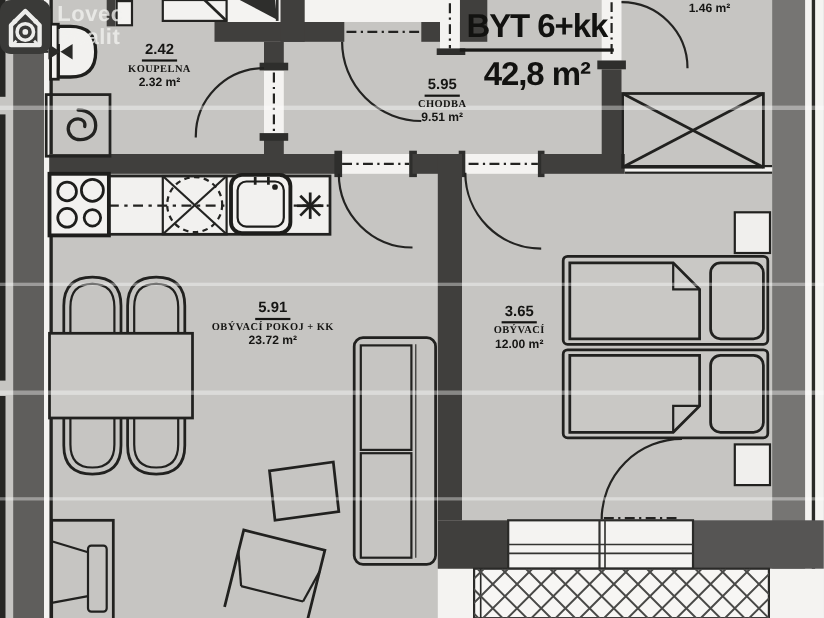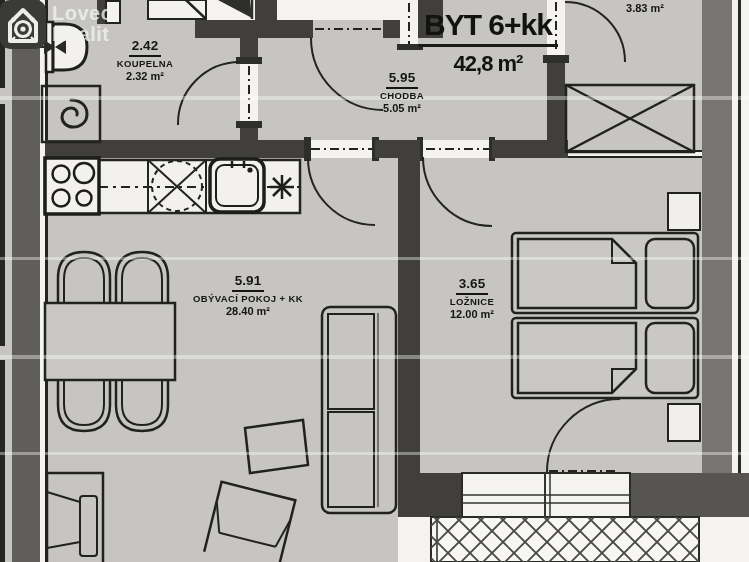--- a/index.html
+++ b/index.html
@@ -4,28 +4,28 @@
 <style>
   html,body{margin:0;padding:0;background:#ffffff;}
   #plan{position:relative;width:749px;height:562px;overflow:hidden;
         background:#c6c5c2;font-family:"Liberation Sans",sans-serif;}
   .a{position:absolute;}
   .w{background:#403f3d;}          
   .cap{background:#2e2e2c;}        
   .wt{background:#f4f3f1;}         
   .lbl{position:absolute;text-align:center;color:#151513;font-weight:bold;line-height:1.15;}
   .lbl .num{display:inline-block;font-size:13.5px;border-bottom:2px solid #151513;padding:0 3px 1px;}
-  .lbl .nm{display:block;font-size:9.5px;letter-spacing:.4px;margin-top:2px;white-space:nowrap;}
+  .lbl .nm{display:block;font-size:9.5px;letter-spacing:.4px;margin-top:2px;white-space:nowrap;font-family:Liberation Serif, serif;}
   .lbl .ar{display:block;font-size:11px;margin-top:1px;}
   .streak{background:rgba(255,255,255,.38);}
   svg{position:absolute;left:0;top:0;}
   #title{position:absolute;left:408px;top:8px;width:160px;text-align:center;color:#121210;}
   #title .t1{display:inline-block;font-size:30px;font-weight:bold;letter-spacing:-1px;
              border-bottom:3px solid #1a1a18;padding:0 6px 2px;}
-  #title .t2{display:block;font-size:22px;font-weight:bold;letter-spacing:-1px;margin-top:4px;}
+  #title .t2{display:block;font-size:30px;font-weight:bold;letter-spacing:-1px;margin-top:4px;}
   #logo{position:absolute;left:0;top:0;width:46px;height:49px;background:#3a3a38;border-radius:10px;}
   #brand{position:absolute;left:52px;top:3px;font-size:20px;font-weight:bold;
          color:#f2f2f0;opacity:.78;line-height:21px;letter-spacing:.5px;}
 </style>
 </head>
 <body>
 
 <div id="plan">
 
   <div class="a wt" style="left:195px;top:0;width:223px;height:20px;"></div>
@@ -232,35 +232,35 @@
   <div class="a streak" style="left:0;top:452px;width:749px;height:3px;"></div>
 
   <div class="lbl" style="left:95px;top:36px;width:100px;">
     <span class="num">2.42</span>
     <span class="nm">KOUPELNA</span>
     <span class="ar">2.32 m²</span>
   </div>
   <div class="lbl" style="left:352px;top:68px;width:100px;">
     <span class="num">5.95</span>
     <span class="nm">CHODBA</span>
-    <span class="ar">5.05 m²</span>
+    <span class="ar">9.51 m²</span>
   </div>
   <div class="lbl" style="left:173px;top:271px;width:150px;">
     <span class="num">5.91</span>
     <span class="nm">OBÝVACÍ POKOJ + KK</span>
-    <span class="ar">28.40 m²</span>
+    <span class="ar">23.72 m²</span>
   </div>
   <div class="lbl" style="left:422px;top:274px;width:100px;">
     <span class="num">3.65</span>
-    <span class="nm">LOŽNICE</span>
+    <span class="nm">OBÝVACÍ</span>
     <span class="ar">12.00 m²</span>
   </div>
   <div class="lbl" style="left:595px;top:-14px;width:100px;">
     <span class="nm" style="font-size:11px;">ŠATNA</span>
-    <span class="ar">3.83 m²</span>
+    <span class="ar">1.46 m²</span>
   </div>
 
   <div id="title">
     <span class="t1">BYT 6+kk</span>
     <span class="t2">42,8 m²</span>
   </div>
 
   <div id="logo">
     <svg width="46" height="49" viewBox="0 0 46 49">
       <path d="M10,23 L23,10 L36,23 V41 H10 Z" fill="none" stroke="#ededeb" stroke-width="4" stroke-linejoin="round"></path>

